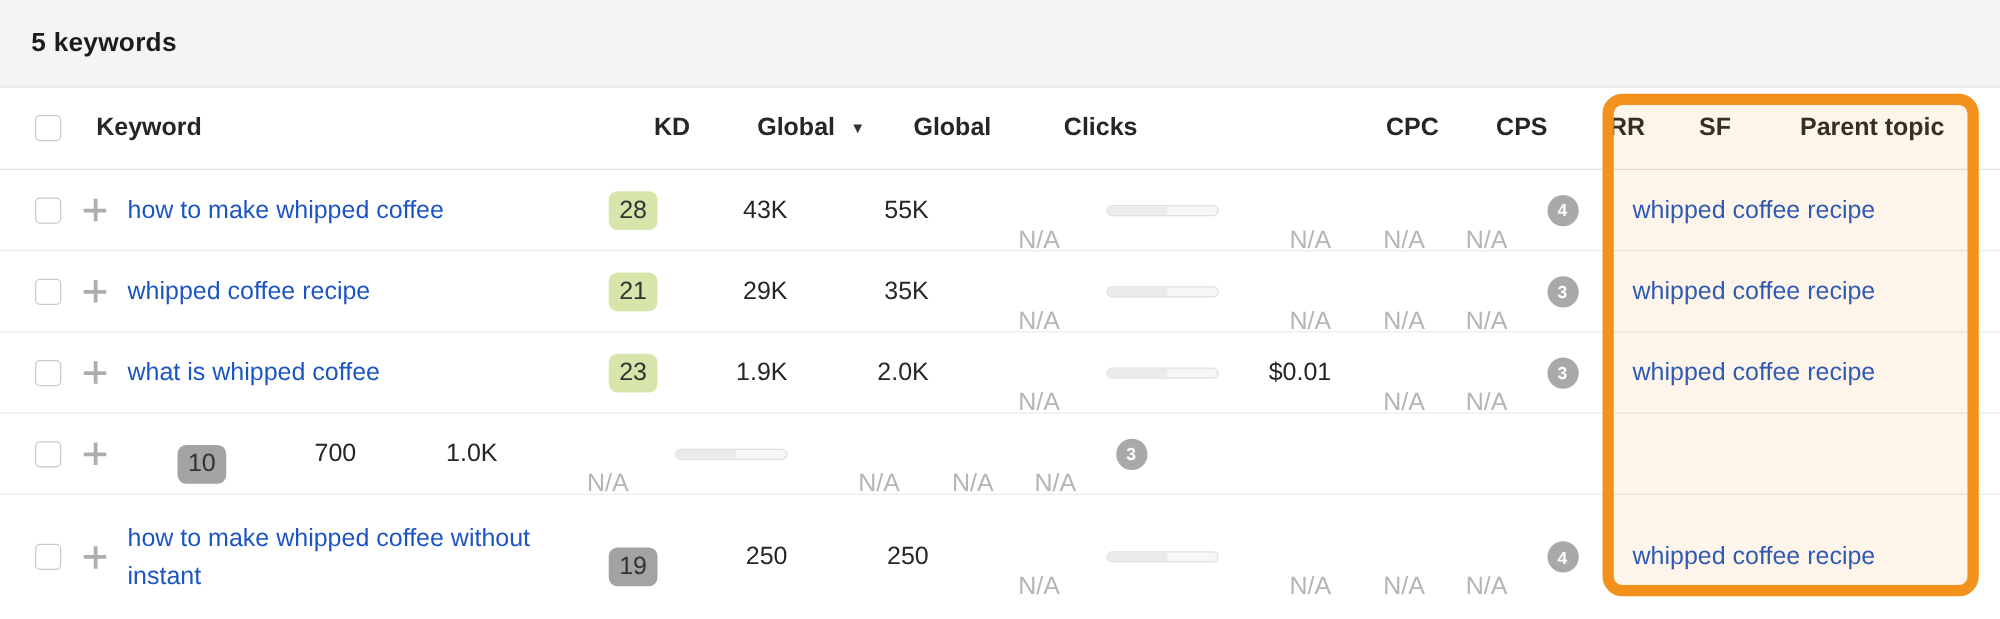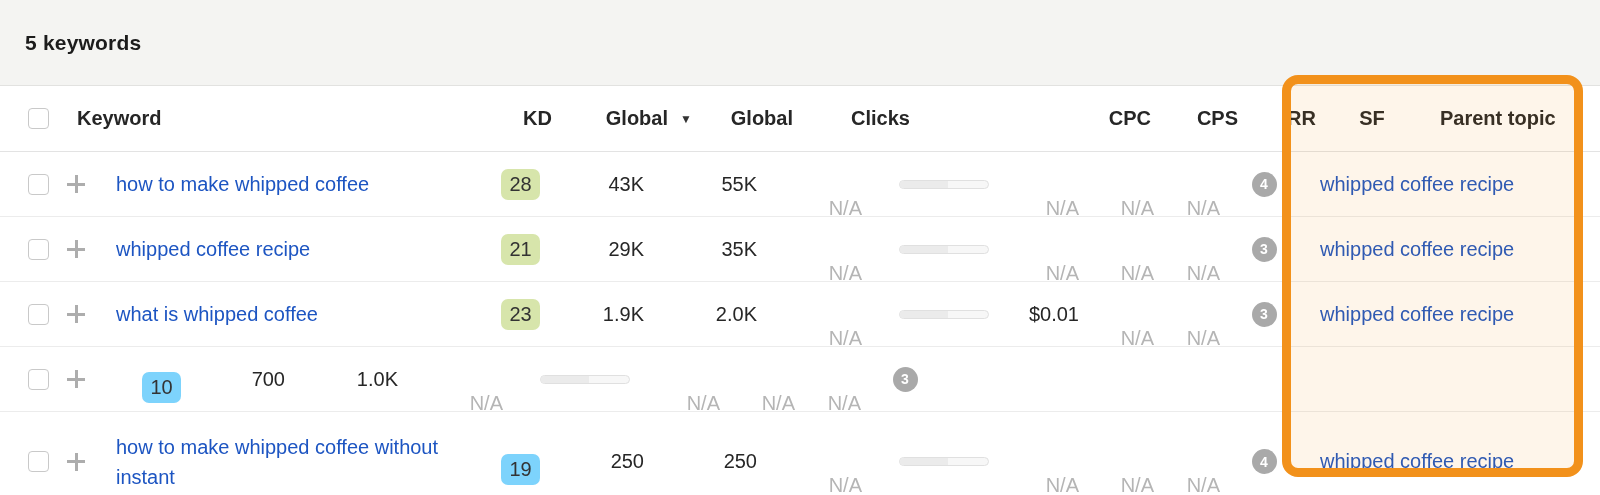--- a/index.html
+++ b/index.html
@@ -1,40 +1,40 @@
 <!DOCTYPE html>
 <html><head>
 <meta charset="utf-8">
 <style>
   * { margin:0; padding:0; box-sizing:border-box; }
   html,body { width:1600px; height:495px; overflow:hidden; background:#fff;
     font-family:"Liberation Sans","DejaVu Sans",sans-serif; color:#262626; }
   .stage { position:relative; width:1600px; height:495px; }
 
   
-  .topbar { height:86px; background:#f4f4f2; border-bottom:1px solid #e2e2e0;
+  .topbar { height:70px; background:#f4f4f2; border-bottom:1px solid #e2e2e0;
     display:flex; align-items:center; padding-left:25px; }
   .topbar .title { font-size:21px; font-weight:bold; color:#1c1c1c; letter-spacing:.2px; }
 
   
   .hrow, .row { display:flex; align-items:center; }
   .hrow { height:66px; border-bottom:1px solid #e3e3e3;gap:12px; }
   .row { height:65px; border-bottom:1px solid #ececec; }
   .row.tall { height:99px; border-bottom:none; }
 
   .cb { flex:0 0 auto; width:21px; height:21px; margin-left:28px;
     border:1.5px solid #c9c9c9; border-radius:4px; background:#fff; cursor:pointer; }
 
   .plus { flex:0 0 auto; margin-left:16px; width:22px; height:22px; position:relative; cursor:pointer; }
   .plus::before, .plus::after { content:""; position:absolute; background:#adadad; }
   .plus::before { left:2px; right:2px; top:9.5px; height:3px; }
   .plus::after  { top:2px; bottom:2px; left:9.5px; width:3px; }
 
   .c { flex:0 0 auto; font-size:20px; }
-  .kw     { width:330px; margin-left:29px; line-height:1.5; }
+  .kw     { width:330px; margin-left:15px; line-height:1.5; }
   .h-kw   { width:369px; margin-left:16px; }
   .kd     { width:94px;  text-align:right; }
   .vol    { width:104px; text-align:right; }
   .glob   { width:113px; text-align:right; }
   .clicks { width:105px; text-align:right; }
   .barc   { width:90px;  margin-left:37px; }
   .cpc    { width:90px;  text-align:right; }
   .cps    { width:75px;  text-align:right; }
   .rr     { width:66px;  text-align:right; }
   .sf     { width:88px;  display:flex; justify-content:center; }
@@ -43,21 +43,21 @@
   .hrow .c { font-weight:bold; font-size:20px; color:#262626; cursor:pointer; }
   .h-vol-inner { position:relative; display:inline-block; }
   .sort-caret { position:absolute; right:-24px; top:50%; transform:translateY(-52%);
     font-size:12px; color:#333; }
 
   a.link { color:#1d55c2; text-decoration:none; cursor:pointer; }
 
   .badge { display:inline-block; min-width:39px; padding:4px 6px; border-radius:7px;
     text-align:center; font-size:20px; color:#333; }
   .kd-medium { background:#d7e5ab; }
-  .kd-easy   { background:#7dd3fc;margin-top:16px; }
+  .kd-easy   { background:#a3a3a3;margin-top:16px; }
 
   .na { color:#b5b5b5;margin-top:48px; }
 
   .bar { display:block; width:90px; height:9px; border:1px solid #e0e0e0;
     border-radius:5px; background:#f7f7f7; overflow:hidden; }
   .bar .fill { display:block; width:55%; height:100%; background:#ebebeb; }
 
   .sfb { width:25px; height:25px; border-radius:50%; background:#a9a9a9; color:#fff;
     font-size:14px; font-weight:bold; display:flex; align-items:center;
     justify-content:center; cursor:pointer; }

